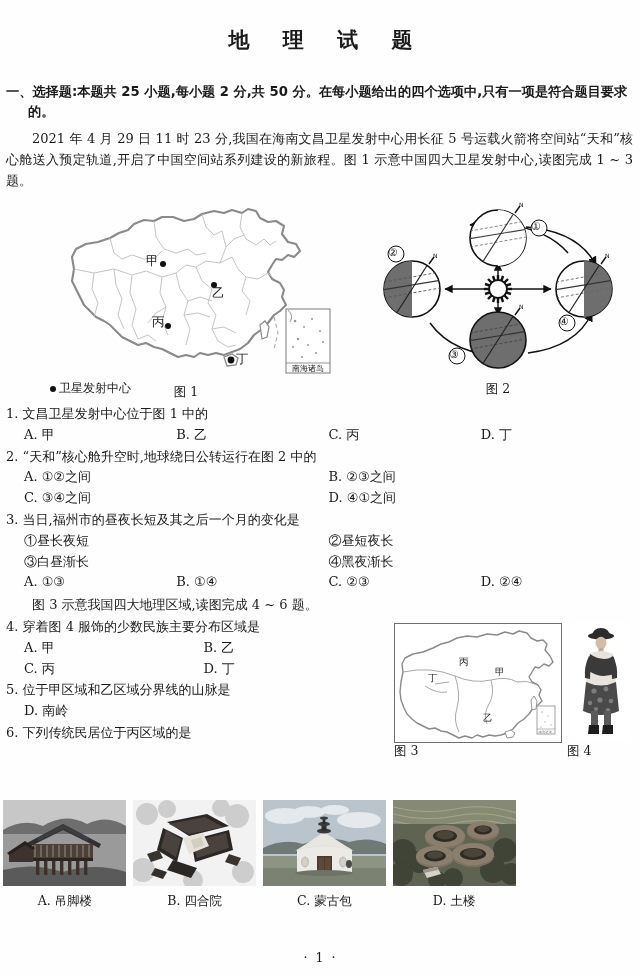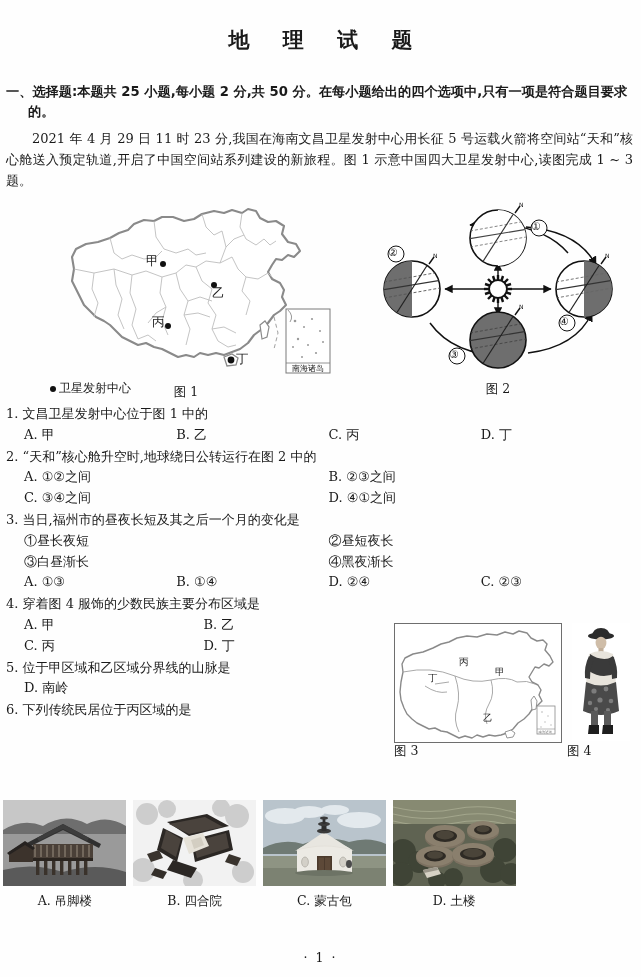--- a/index.html
+++ b/index.html
@@ -362,25 +362,26 @@
       <div>①昼长夜短</div>
       <div>②昼短夜长</div>
     </div>
     <div class="opts c2">
       <div>③白昼渐长</div>
       <div>④黑夜渐长</div>
     </div>
     <div class="opts c4">
       <div>A. ①③</div>
       <div>B. ①④</div>
+      <div>C. ②③</div>
       <div>D. ②④</div>
-      <div>C. ②③</div>
-    </div>
-  </div>
-
+    </div>
+  </div>
+
+  <div class="lead">图 3 示意我国四大地理区域,读图完成 4 ~ 6 题。</div>
 
   <div class="q" style="width:400px;">
     <div class="q-stem">
       <span>4.</span>
       <span>穿着图 4 服饰的少数民族主要分布区域是</span>
     </div>
     <div class="opts c2 narrow">
       <div>A. 甲</div>
       <div>B. 乙</div>
     </div>

